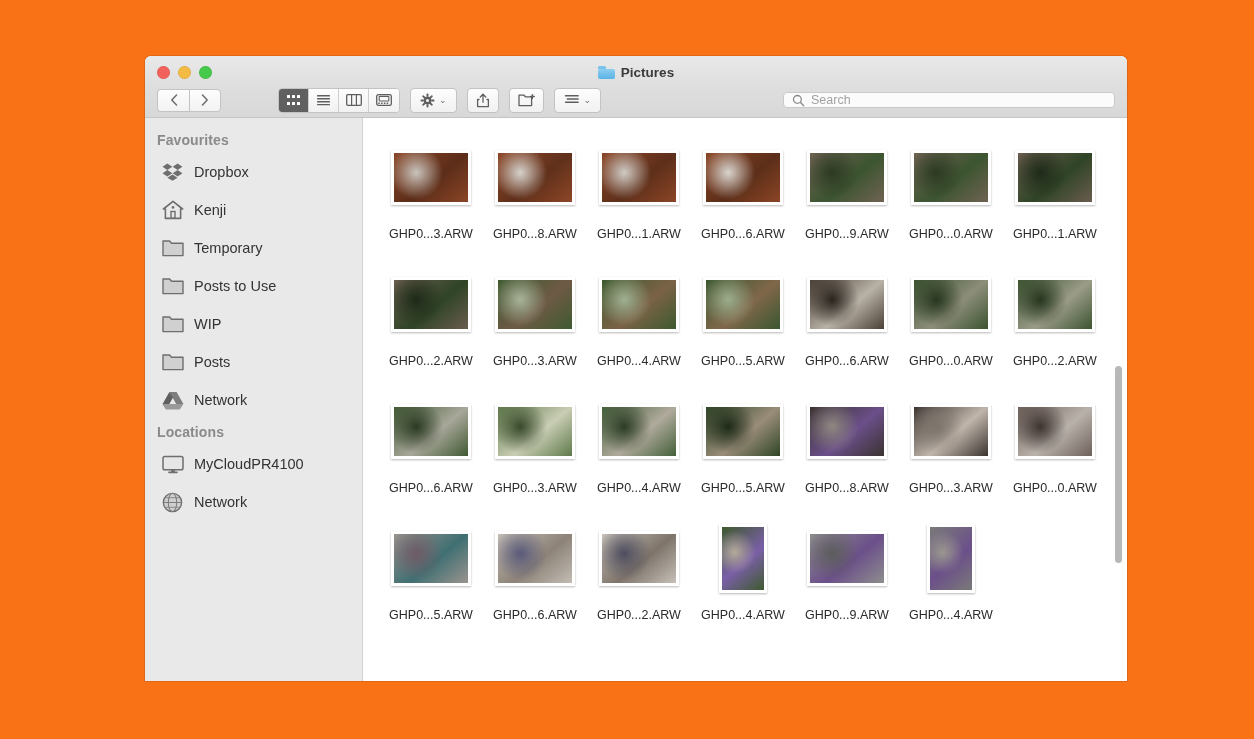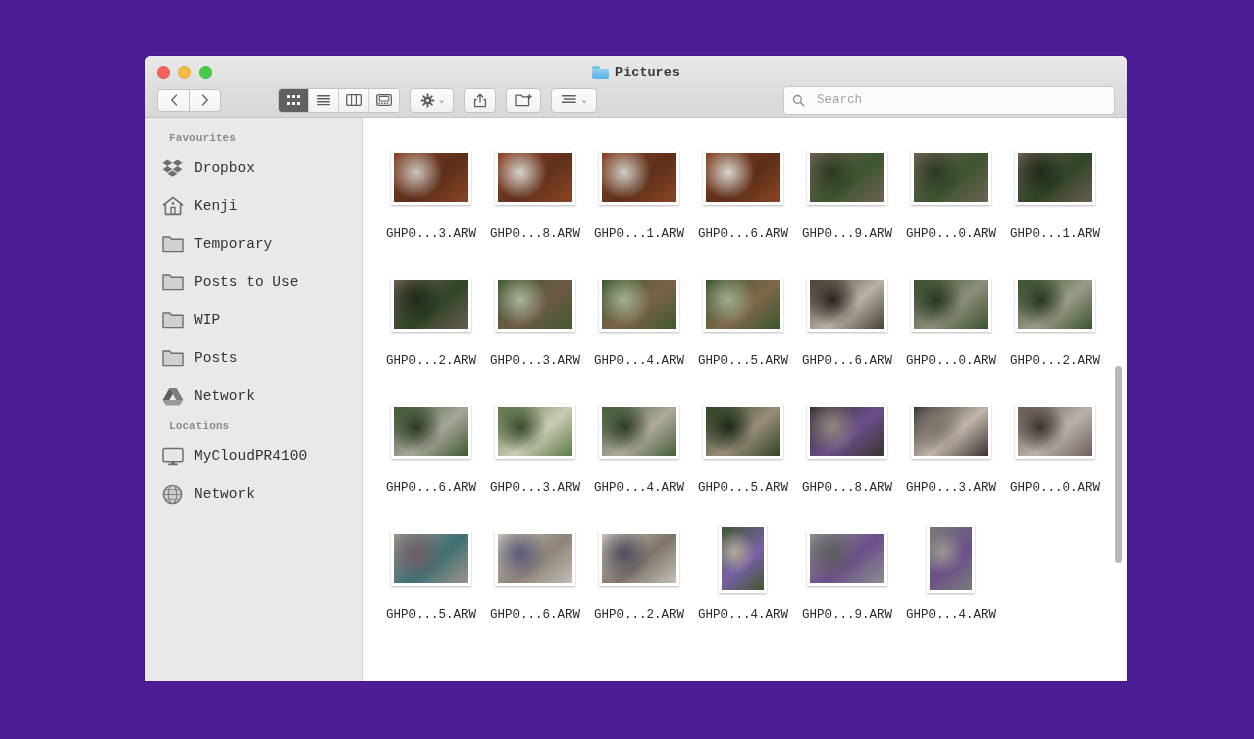--- a/index.html
+++ b/index.html
@@ -2,21 +2,21 @@
 <html><head>
 <meta charset="utf-8">
 <style>
   * { box-sizing: border-box; margin: 0; padding: 0; }
   html, body {
     width: 1254px; height: 739px;
     background: #ffffff;
     font-family: "Liberation Sans", sans-serif;
     overflow: hidden;
   }
-  .page { position: relative; width: 1254px; height: 739px; background: #4c1d95; font-family: Liberation Mono, monospace; }
+  .page { position: relative; width: 1254px; height: 739px; background: #f97316; }
 
   
   .finder-window {
     position: absolute;
     left: 145px; top: 56px;
     width: 982px; height: 625px;
     background: #fff;
     border-radius: 6px 6px 0 0;
     overflow: hidden;
     box-shadow: 0 0 0 1px rgba(0,0,0,0.10);
@@ -91,41 +91,41 @@
     background: linear-gradient(to bottom,#fdfdfd,#f1f1f1);
     border: 1px solid #c3c3c3; border-radius: 4px;
     display: flex; align-items: center; justify-content: center;
     gap: 4px; padding: 0 8px;
   }
   .tbtn.wide { padding: 0 9px; }
   .chev { font-size: 9px; color: #707070; line-height: 1; }
 
   .searchbox {
     margin-left: auto;
-    width: 332px; height: 29px;
+    width: 332px; height: 16px;
     background: #fbfbfb;
     border: 1px solid #c9c9c9;
     border-radius: 4px;
     display: flex; align-items: center;
-    padding: 0 8px; gap: 12px;
+    padding: 0 8px; gap: 6px;
   }
   .search-ph { font-size: 12.5px; color: #a2a2a2; }
 
   
   .body-row { display: flex; height: 563px; }
 
   .sidebar {
     width: 218px; background: #e9e9e9;
     border-right: 1px solid #d2d2d2;
     padding-top: 9px;
     flex: 0 0 218px;
   }
   .sb-header {
-    font-size: 11px; color: #8a8a8a; font-weight: bold;
-    padding: 5px 0 5px 24px; letter-spacing: .1px;
+    font-size: 14px; color: #8a8a8a; font-weight: bold;
+    padding: 5px 0 5px 12px; letter-spacing: .1px;
   }
   .sb-item {
     display: flex; align-items: center; gap: 10px;
     height: 38px; padding-left: 16px;
     font-size: 14.5px; color: #333;
   }
   .sb-icon { width: 23px; height: 21px; flex: 0 0 23px; display:flex; align-items:center; justify-content:center; }
   .sb-label { white-space: nowrap; overflow: hidden; }
 
   

